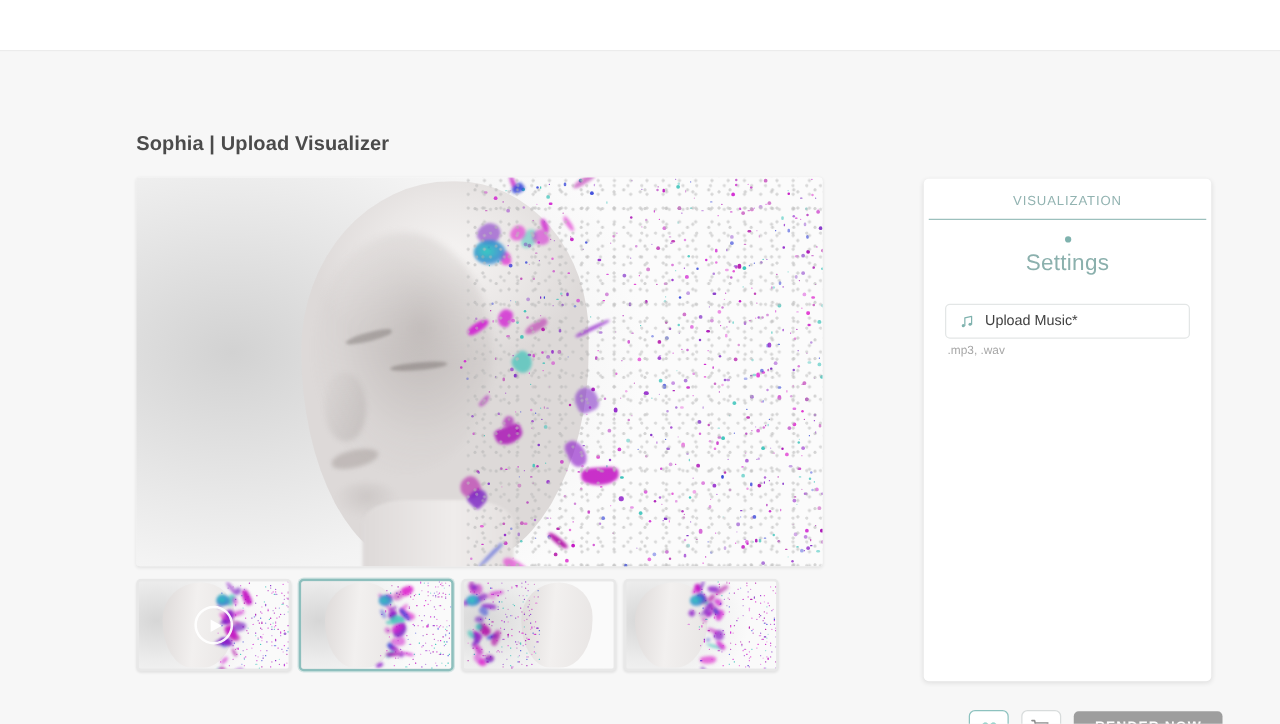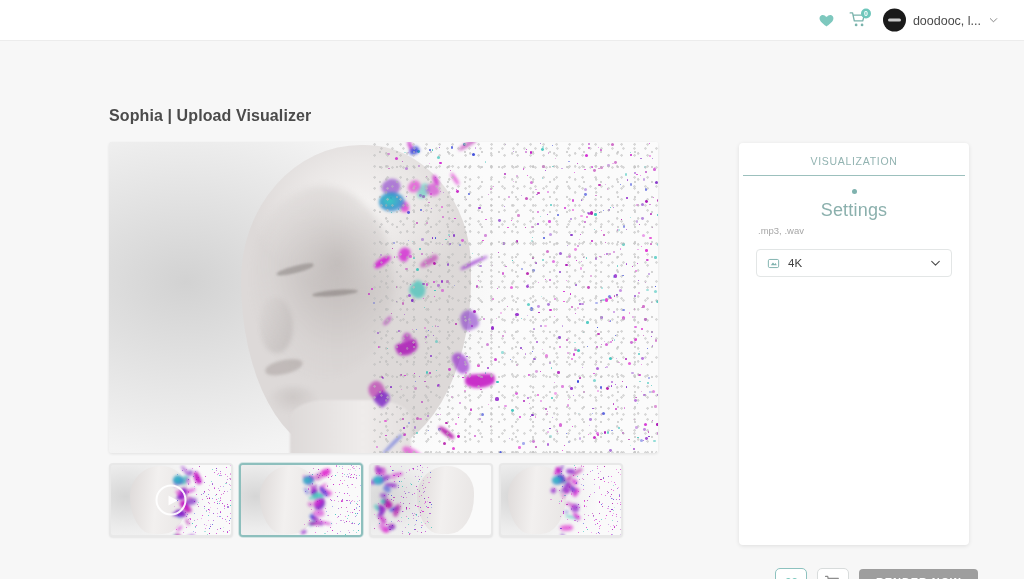--- a/index.html
+++ b/index.html
@@ -323,42 +323,20 @@
     cursor: pointer;
     font-family: "Liberation Sans", sans-serif;
   }
 </style>
 </head>
 <body>
 
 <div class="header">
 
 
-  <div class="nav-right">
-    <svg class="icon-heart-nav" viewBox="0 0 24 24">
-      <path d="M12 21s-7.5-4.9-9.3-9.1C1.2 8.3 3.3 4.8 6.8 4.8c2 0 3.6 1.1 4.4 2.6h1.6c.8-1.5 2.4-2.6 4.4-2.6 3.5 0 5.6 3.5 4.1 7.1C19.5 16.1 12 21 12 21z" fill="#7ec8be"></path>
-    </svg>
-
-    <div class="cart-wrap">
-      <svg viewBox="0 0 24 24" width="21" height="19">
-        <path d="M1.5 3h3l2.2 10.2h10.6l2.1-7.3H6.2" fill="none" stroke="#7ab3ac" stroke-width="1.7" stroke-linecap="round" stroke-linejoin="round"></path>
-        <circle cx="9" cy="18.2" r="1.7" fill="#7ab3ac"></circle>
-        <circle cx="16.5" cy="18.2" r="1.7" fill="#7ab3ac"></circle>
-      </svg>
-      <span class="cart-badge">0</span>
-    </div>
-
-    <div class="user-box">
-      <div class="avatar"></div>
-      <span class="user-name">doodooc, l...</span>
-      <svg class="chev-user" viewBox="0 0 24 24">
-        <path d="M5 9l7 7 7-7" fill="none" stroke="#7c7c7c" stroke-width="2" stroke-linecap="round" stroke-linejoin="round"></path>
-      </svg>
-    </div>
-  </div>
 </div>
 
 <div class="page">
 
   <div class="page-title">Sophia | Upload Visualizer</div>
 
   <div class="preview">
     <div class="art">
       <div class="art-bg"></div>
       <div class="head"></div>
@@ -1865,32 +1843,30 @@
         </div>
     </div>
   </div>
 
   <div class="panel">
     <div class="panel-tab">VISUALIZATION</div>
     <div class="tab-underline"></div>
     <div class="panel-dot"></div>
     <div class="panel-heading">Settings</div>
 
+    <div class="field field-upload">
+      <svg class="fi" viewBox="0 0 24 24">
+        <path d="M9 17.5V6l10-2v11.5" fill="none" stroke="#7fb2ae" stroke-width="1.8" stroke-linecap="round" stroke-linejoin="round"></path>
+        <circle cx="6.7" cy="17.6" r="2.3" fill="#7fb2ae"></circle>
+        <circle cx="16.7" cy="15.6" r="2.3" fill="#7fb2ae"></circle>
+      </svg>
+      <span class="field-label">Upload Music*</span>
+    </div>
     <div class="field-hint">.mp3, .wav</div>
 
-    <div class="field" style="margin-top:13px">
-      <svg class="fi" viewBox="0 0 24 24">
-        <rect x="2.5" y="4.5" width="19" height="15" rx="2.5" fill="none" stroke="#7fb2ae" stroke-width="1.8"></rect>
-        <path d="M7 15l4-5 3 3.5 2-2.2 2 3.7z" fill="#7fb2ae"></path>
-      </svg>
-      <span class="field-label">4K</span>
-      <svg class="chev-field" viewBox="0 0 24 24">
-        <path d="M5 9l7 7 7-7" fill="none" stroke="#4d4d4d" stroke-width="2" stroke-linecap="round" stroke-linejoin="round"></path>
-      </svg>
-    </div>
 
   </div>
 
   <div class="actions">
     <div class="act-btn fav">
       <svg width="15" height="15" viewBox="0 0 24 24">
         <path d="M12 21s-7.5-4.9-9.3-9.1C1.2 8.3 3.3 4.8 6.8 4.8c2 0 3.6 1.1 4.4 2.6h1.6c.8-1.5 2.4-2.6 4.4-2.6 3.5 0 5.6 3.5 4.1 7.1C19.5 16.1 12 21 12 21z" fill="#7ec8be"></path>
       </svg>
     </div>
     <div class="act-btn">

